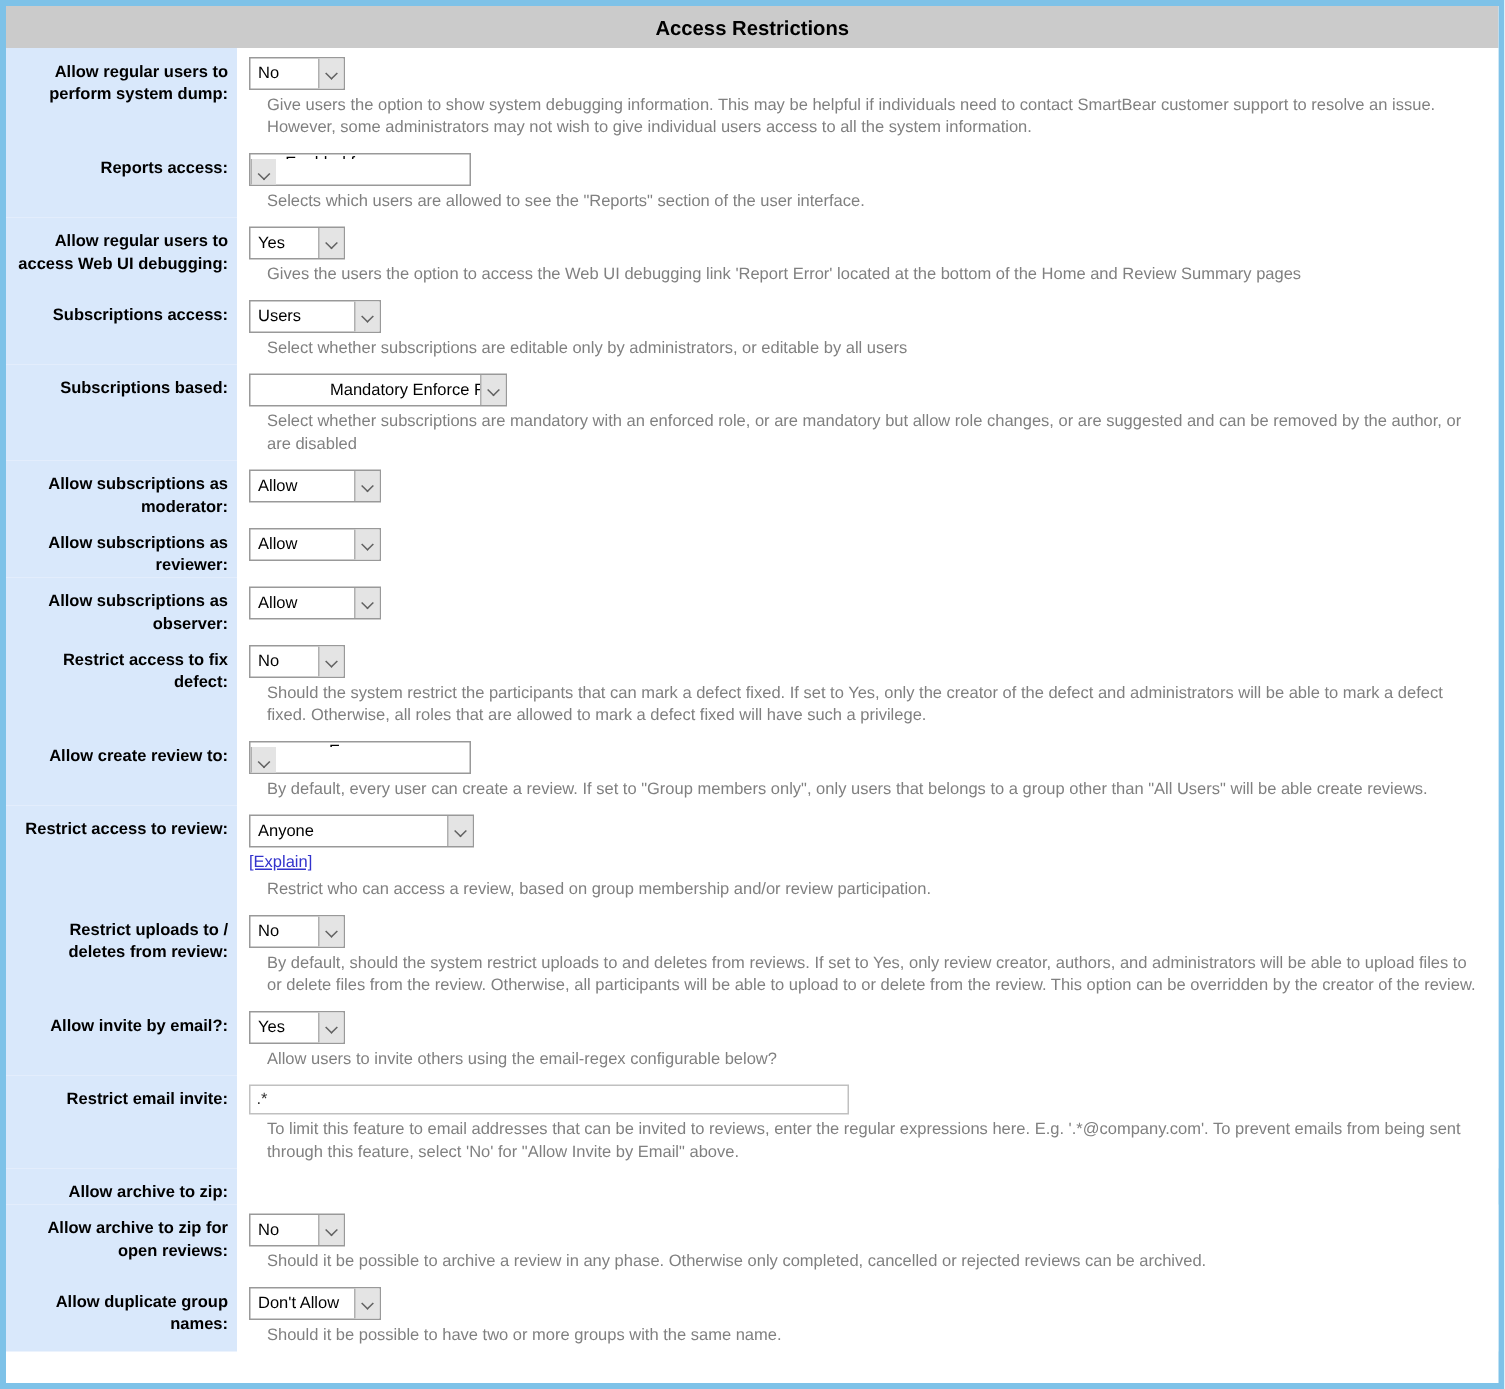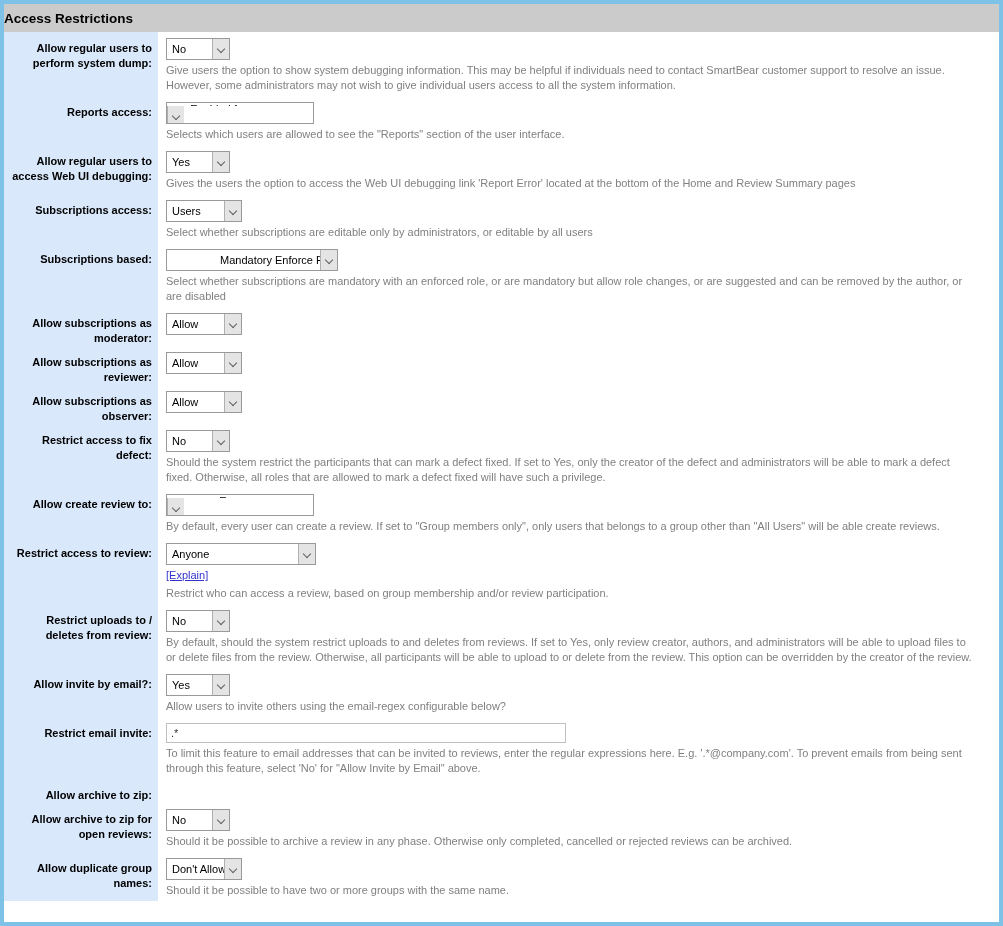--- a/index.html
+++ b/index.html
@@ -12,21 +12,21 @@
     border: 4px solid #7ec2e8;
     background: #ffffff;
     overflow: hidden;
   }
 
   .header-bar {
     height: 28px;
     background: #cbcbcb;
     display: flex;
     align-items: center;
-    justify-content: flex-start;
+    justify-content: center;
   }
   .header-title {
     font-size: 13.5px;
     font-weight: bold;
     color: #000000;
   }
 
   .form-table { width: 100%; }
 
   .row { display: flex; align-items: stretch; }
@@ -79,41 +79,41 @@
     left: 5px;
     top: 7px;
     width: 5px;
     height: 5px;
     border-right: 1px solid #606060;
     border-bottom: 1px solid #606060;
     transform: rotate(45deg);
   }
 
   .w62  { width: 64px; }
-  .w100 { width: 76px; }
+  .w100 { width: 88px; }
   .w148 { width: 148px; flex-direction: column; }
   .w172 { width: 172px; padding-left: 48px; }
   .w190 { width: 150px; }
 
   .text-input {
     width: 400px;
     height: 20px;
     border: 1px solid #c0c0c0;
     font-family: "Liberation Sans", "DejaVu Sans", sans-serif;
     font-size: 11px;
     color: #333333;
     padding: 2px 4px;
     background: #ffffff;
   }
 
   .desc {
     font-size: 11px;
     line-height: 15px;
     color: #808080;
-    margin: 3px 0 3px 0;
+    margin: 3px 0 3px 12px;
     max-width: 810px;
   }
 
   .explain {
     display: inline-block;
     font-size: 11px;
     color: #3333cc;
     text-decoration: underline;
     margin: 4px 0 1px 0;
   }

